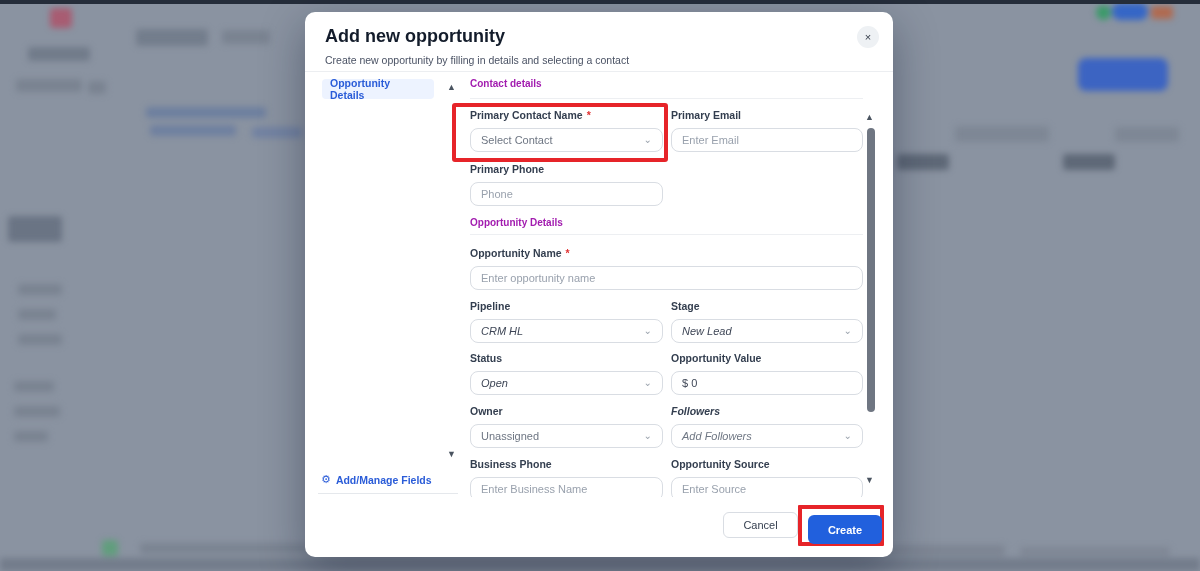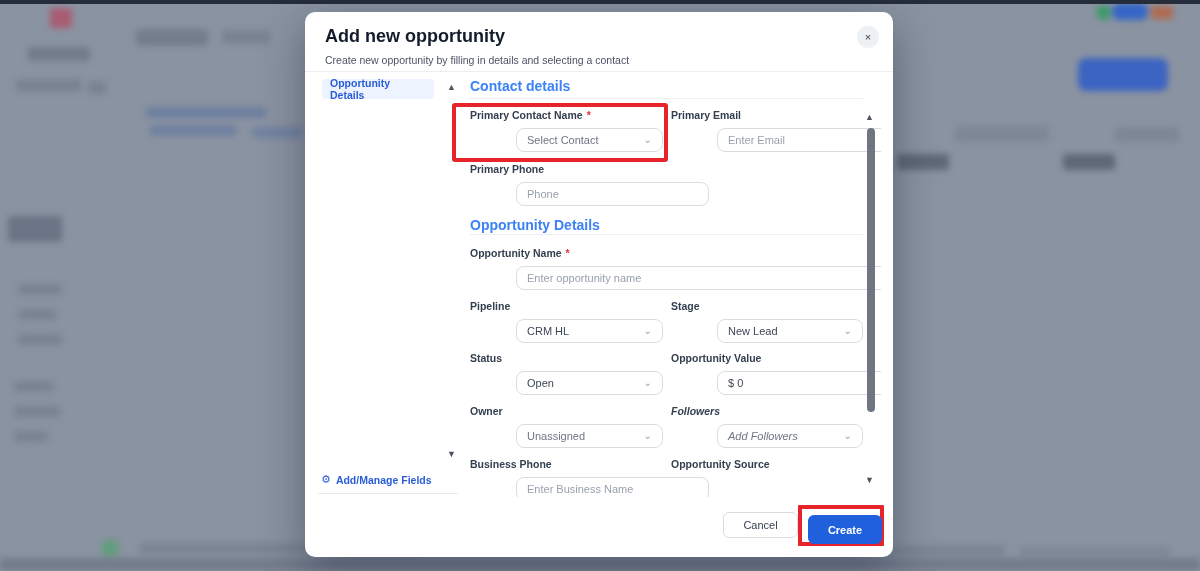--- a/index.html
+++ b/index.html
@@ -36,36 +36,36 @@
   .manage-fields {
     position:absolute; left:16px; top:461px; display:flex; align-items:center; gap:5px;
     color:#2A5CD8; font-size:10.5px; font-weight:600; cursor:pointer;
   }
   .manage-fields .gear { font-size:11px; color:#2A5CD8; }
   .side-divider { position:absolute; left:13px; top:481px; width:140px; height:1px; background:#E5E8EC; }
   
   .tri { position:absolute; font-size:9px; color:#4A5460; }
   
   .form-area { position:absolute; left:155px; top:48px; width:421px; height:437px; overflow:hidden; }
-  .section-heading { position:absolute; left:10px; font-size:14px; font-weight:700; color:#3b82f6; }
+  .section-heading { position:absolute; left:10px; font-size:10px; font-weight:700; color:#a21caf; }
   .soft-divider { position:absolute; left:10px; width:393px; height:1px; background:#EDEFF2; }
   .fld { position:absolute; }
   .w-half-l { left:10px; width:193px; }
   .w-half-r { left:211px; width:192px; }
   .w-full { left:10px; width:393px; }
   .flabel { font-size:10.5px; font-weight:600; color:#333E4F; white-space:nowrap; }
   .req { color:#E03131; margin-left:4px; font-weight:700; }
   .ctrl {
     position:absolute; top:19px; left:0; right:0; height:24px;
     border:1px solid #D9DDE3; border-radius:8px; background:#fff;
-    display:flex; align-items:center; padding:0 10px; font-size:11px; cursor:pointer;margin-left:46px;
+    display:flex; align-items:center; padding:0 10px; font-size:11px; cursor:pointer;
   }
   .ctrl .chev { margin-left:auto; color:#9AA2AD; font-size:10px; line-height:1; }
   .val-muted { color:#6E7683; }
-  .val-dark { color:#3E4656; }
+  .val-dark { color:#3E4656;font-style:italic; }
   input.ctrl { cursor:text; color:#3E4656; outline:none; width:100%; }
   input.ctrl::placeholder { color:#99A1AD; }
   
   .scroll-thumb { position:absolute; left:562px; top:116px; width:8px; height:284px; border-radius:4px; background:#6F7682; }
   .scroll-arrow { position:absolute; left:560px; font-size:9px; color:#4A5460; cursor:pointer; }
   
   .btn-cancel {
     position:absolute; left:418px; top:500px; width:75px; height:26px;
     background:#fff; border:1px solid #D9DDE3; border-radius:6px;
     font-size:11px; color:#374151; cursor:pointer;
@@ -216,20 +216,21 @@
       </div>
     </div>
 
     <div class="fld w-half-l" style="top:398px;height:43px;">
       <div class="flabel">Business Phone</div>
       <input class="ctrl" placeholder="Enter Business Name" style="">
     </div>
 
     <div class="fld w-half-r" style="top:398px;height:43px;">
       <div class="flabel">Opportunity Source</div>
+      <input class="ctrl" placeholder="Enter Source" style="">
     </div>
 
   </div>
 
   <div class="scroll-arrow" style="top:100px;">▲</div>
   <div class="scroll-thumb"></div>
   <div class="scroll-arrow" style="top:463px;">▼</div>
 
   <button class="btn-cancel">Cancel</button>
   <div class="create-box">

